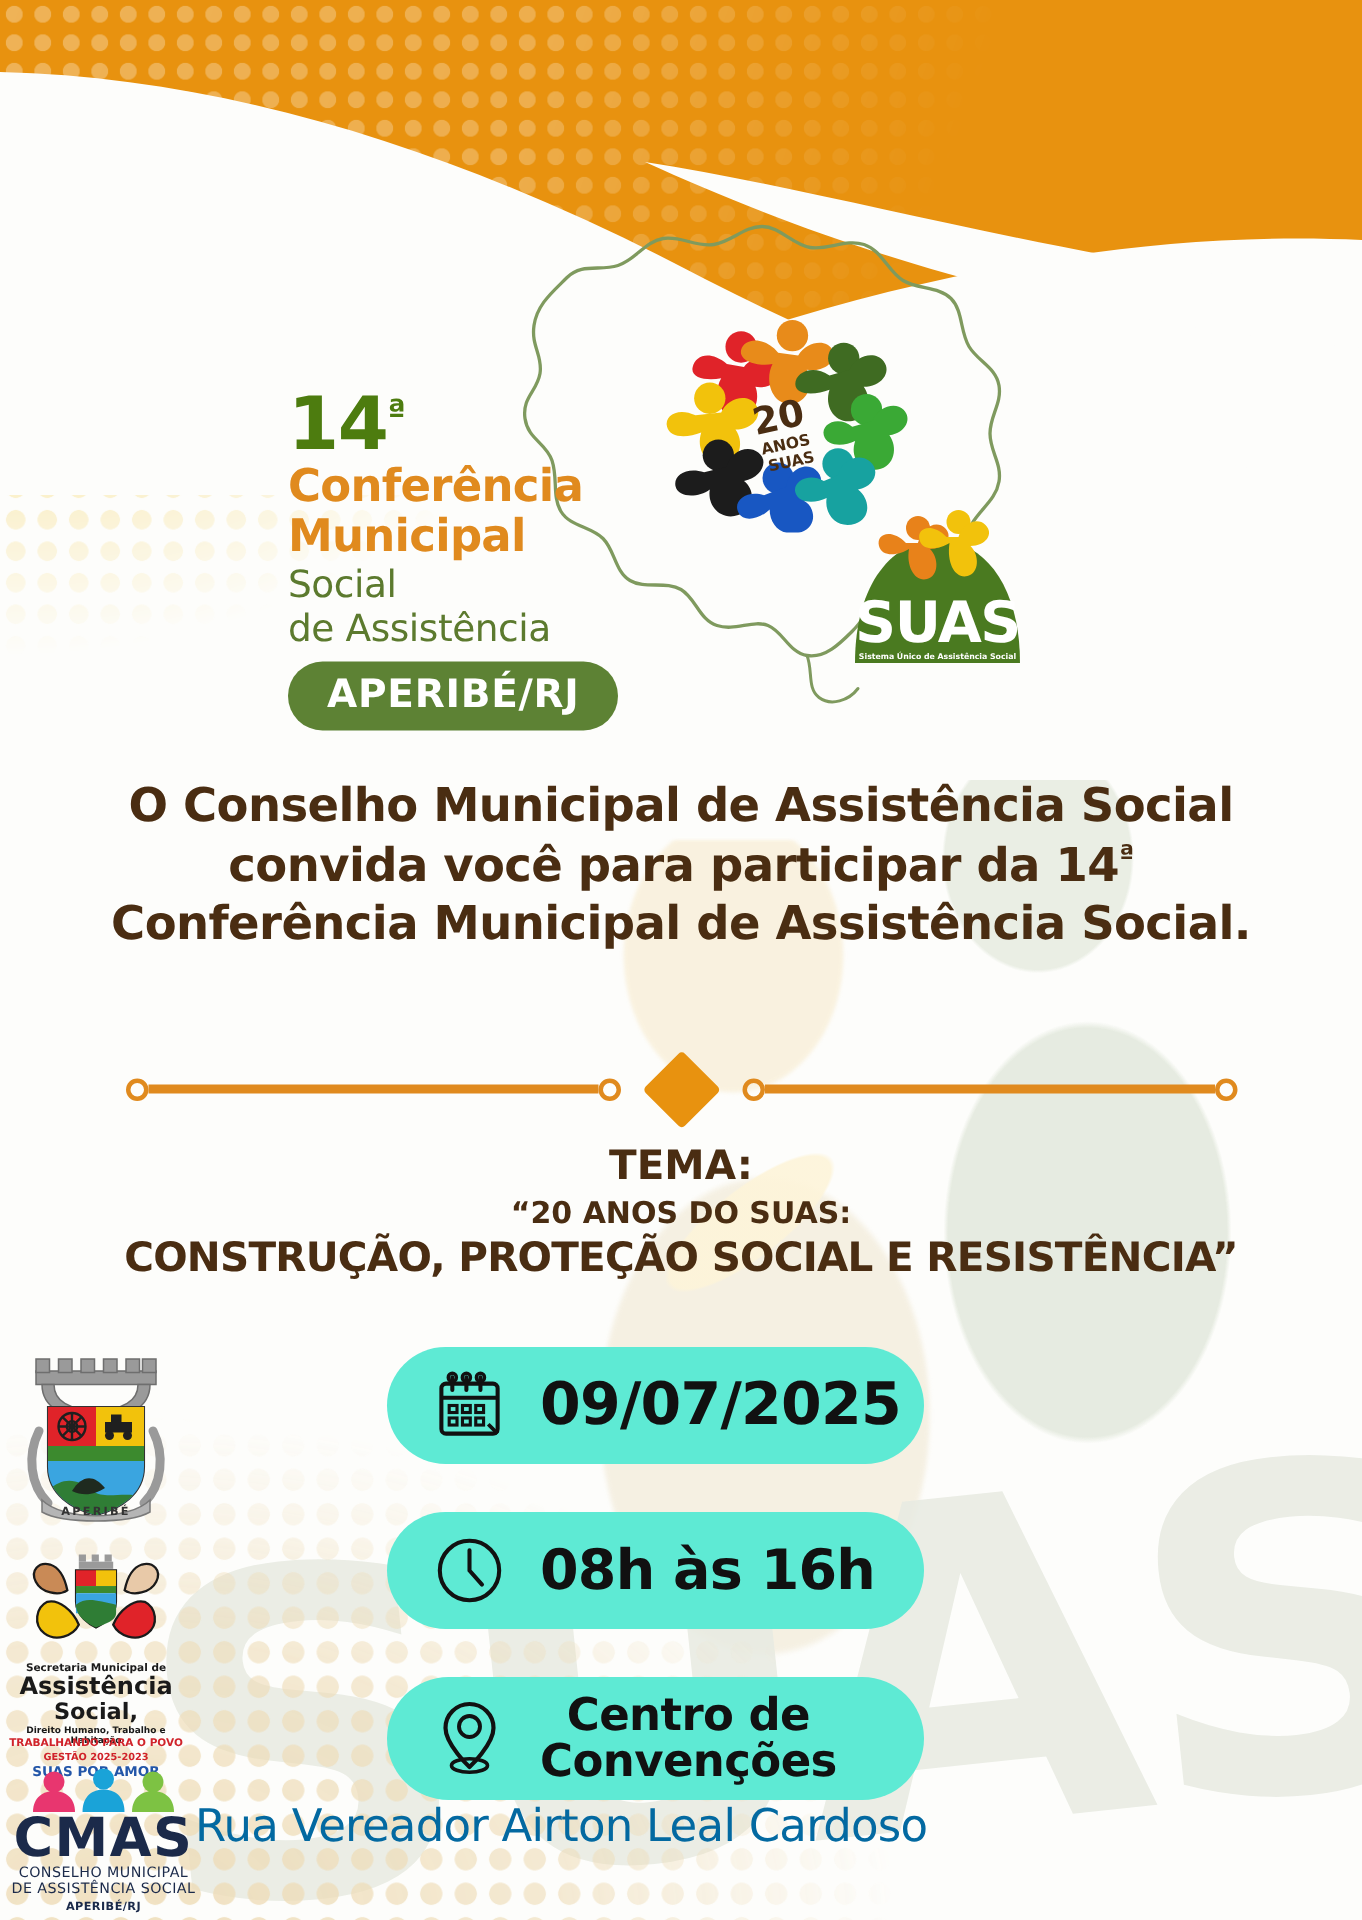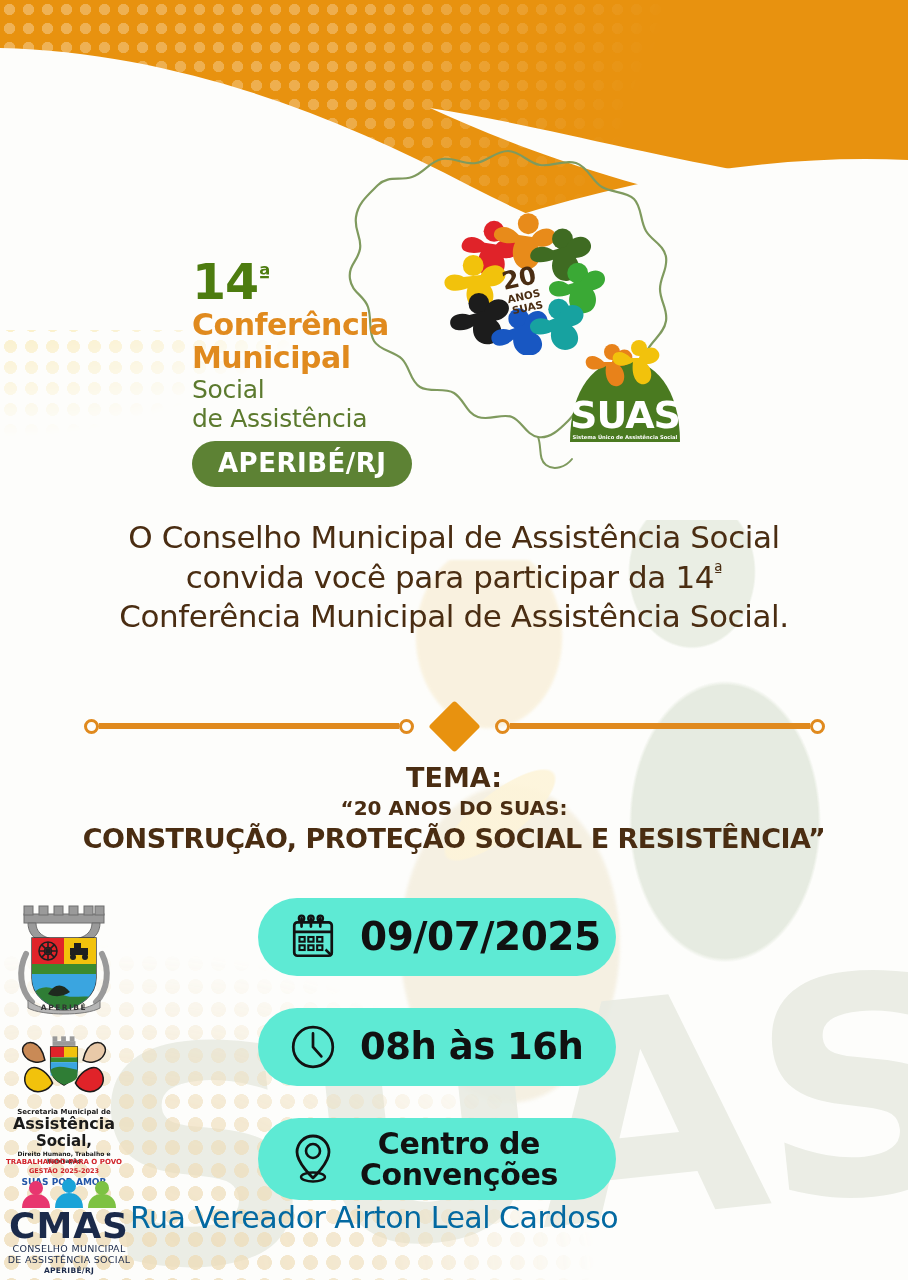--- a/index.html
+++ b/index.html
@@ -114,21 +114,21 @@
   }
   .suas-logo{position:absolute;left:390px;top:205px;width:130px;height:120px;}
   .anos20{position:absolute;left:280px;top:100px;width:110px;height:80px;}
 
   
   .headline{
     position:absolute;left:0;top:518px;width:908px;
     text-align:center;
     color:#4a2d12;
     font-family:"DejaVu Sans",sans-serif;
-    font-weight:400;font-size:31px;line-height:1.28;
+    font-weight:700;font-size:31px;line-height:1.28;
     letter-spacing:-.4px;
   }
   .headline div{white-space:nowrap;}
   .headline sup{font-size:18px;vertical-align:super;}
 
   
   .divider{
     position:absolute;left:0;top:698px;width:908px;height:56px;
     display:flex;align-items:center;justify-content:center;gap:0;
   }

